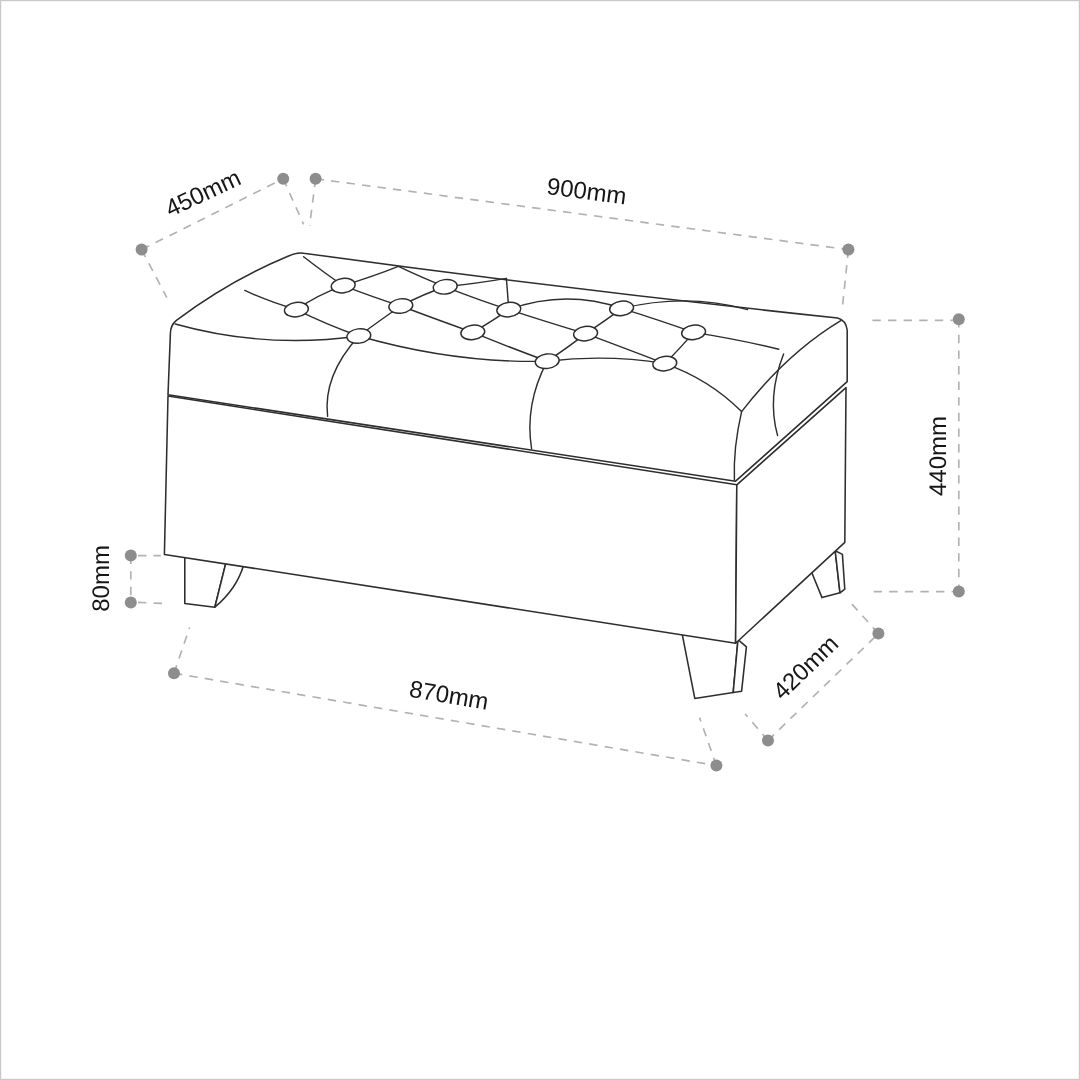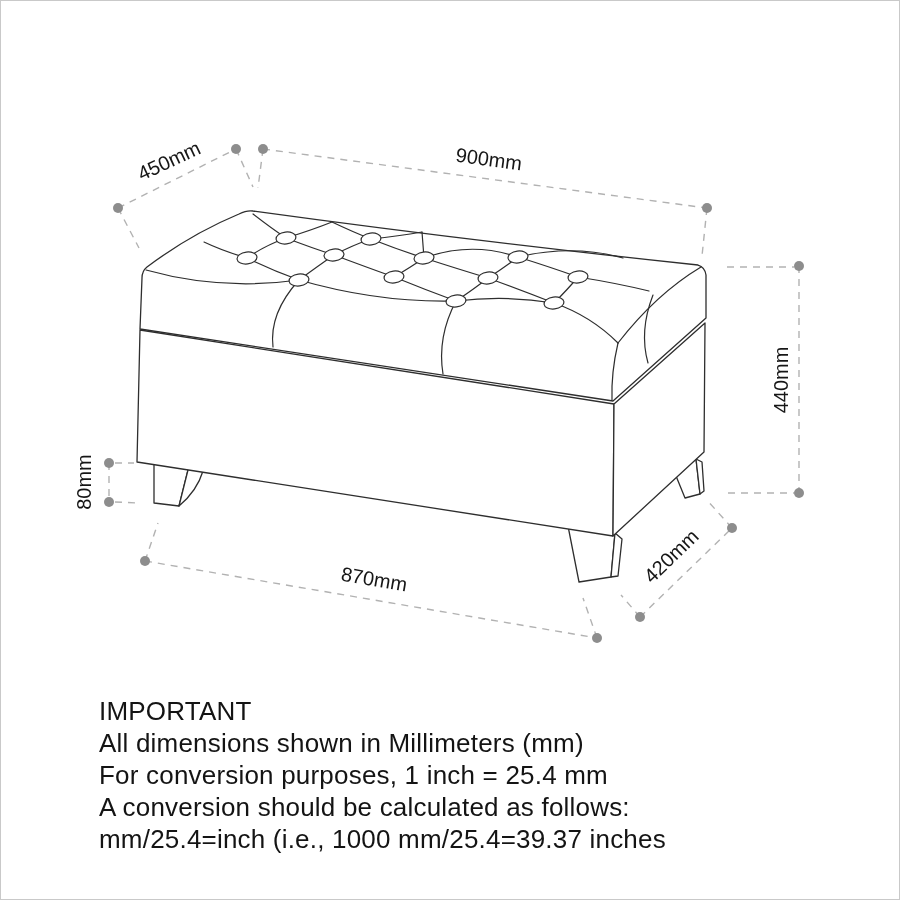--- a/index.html
+++ b/index.html
@@ -153,21 +153,14 @@
         <ellipse class="btn" cx="298" cy="279" rx="10" ry="6" transform="rotate(-7 298 279)"></ellipse>
         <ellipse class="btn" cx="393" cy="276" rx="10" ry="6" transform="rotate(-7 393 276)"></ellipse>
         <ellipse class="btn" cx="487" cy="277" rx="10" ry="6" transform="rotate(-7 487 277)"></ellipse>
         <ellipse class="btn" cx="577" cy="276" rx="10" ry="6" transform="rotate(-7 577 276)"></ellipse>
         <ellipse class="btn" cx="455" cy="300" rx="10" ry="6" transform="rotate(-7 455 300)"></ellipse>
         <ellipse class="btn" cx="553" cy="302" rx="10" ry="6" transform="rotate(-7 553 302)"></ellipse>
       </g>
     </g>
   </svg>
 
-  <div class="notes">
-    <div>IMPORTANT</div>
-    <div>All dimensions shown in Millimeters (mm)</div>
-    <div>For conversion purposes, 1 inch = 25.4 mm</div>
-    <div>A conversion should be calculated as follows:</div>
-    <div>mm/25.4=inch (i.e., 1000 mm/25.4=39.37 inches</div>
-  </div>
 
 </div>
 
 </body></html>

